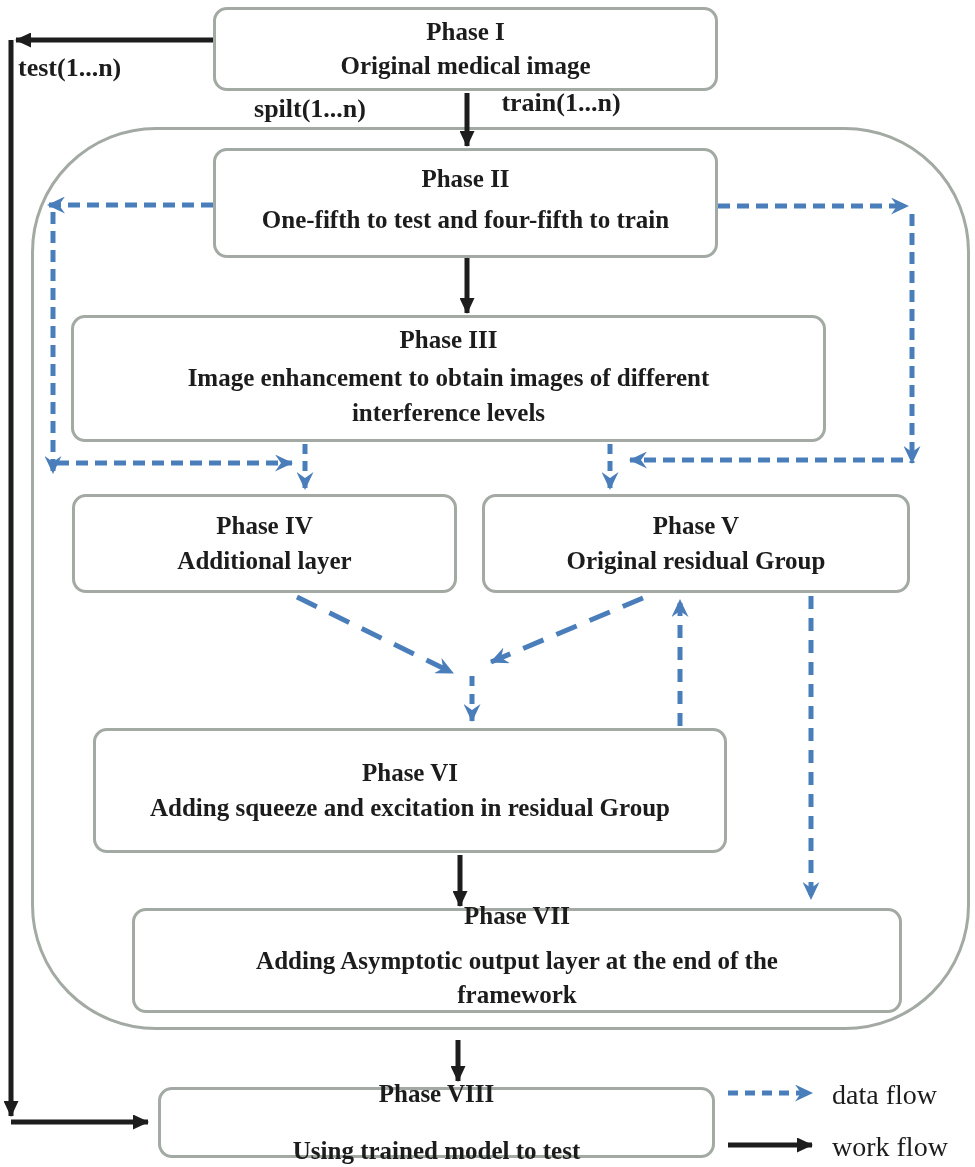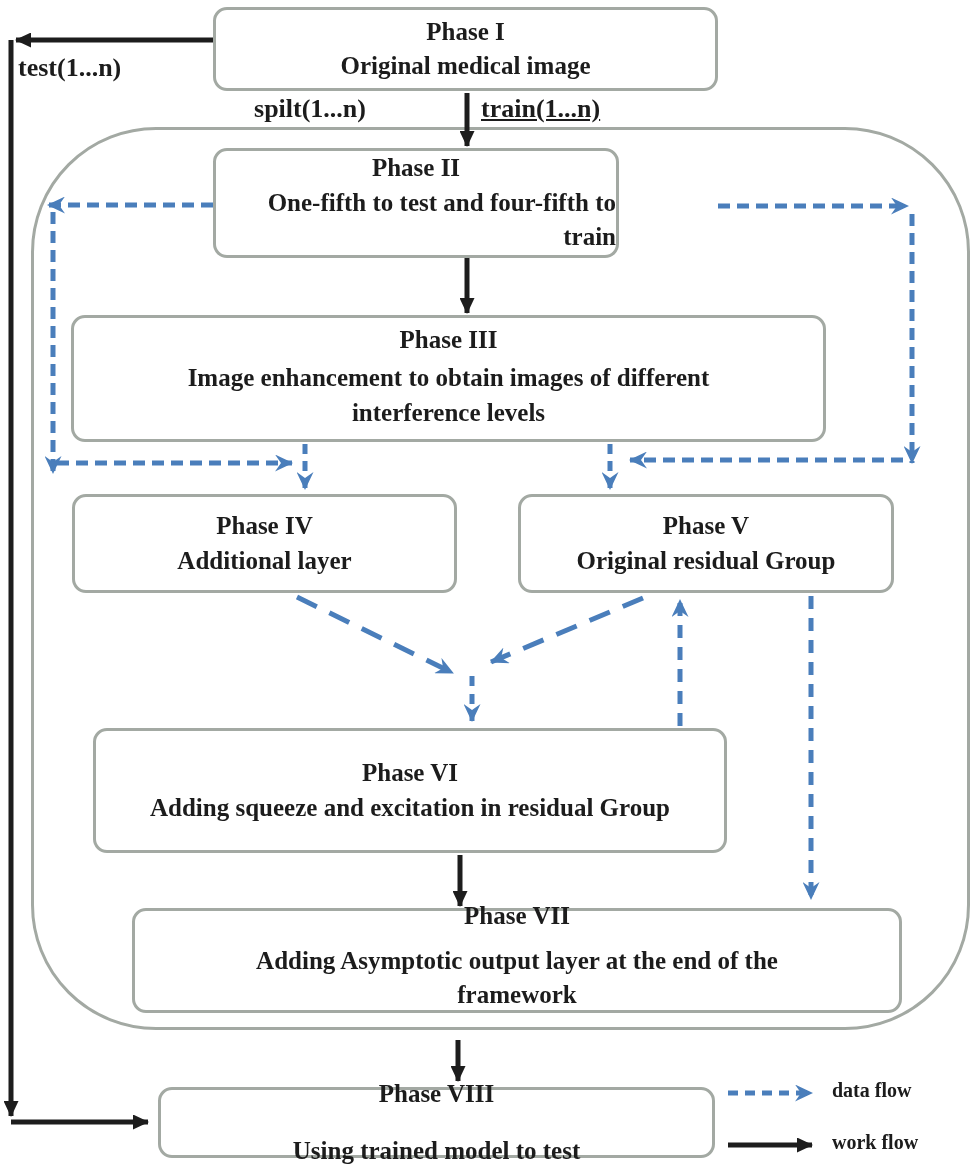--- a/index.html
+++ b/index.html
@@ -32,41 +32,41 @@
     border:3px solid var(--gray);
     border-radius:14px;
     display:flex;flex-direction:column;
     align-items:center;justify-content:center;
     text-align:center;
     font-weight:bold;
     font-size:25px;line-height:1.38;
   }
   .phase-box .body{width:100%;}
   .p1{left:213px;top:7px;width:505px;height:84px;}
-  .p2{left:213px;top:148px;width:406px;height:110px;}
-  .p2 .body{max-width:440px;margin:0 auto;text-align:right;}
+  .p2{left:213px;top:148px;width:505px;height:110px;}
+  .p2 .body{max-width:440px;margin:7px auto;}
   .p3{left:71px;top:315px;width:755px;height:127px;}
   .p3 .body{max-width:625px;margin:4px auto;}
   .p4{left:72px;top:494px;width:385px;height:99px;}
-  .p5{left:482px;top:494px;width:376px;height:99px;margin-left:36px;}
+  .p5{left:482px;top:494px;width:428px;height:99px;}
   .p6{left:93px;top:728px;width:634px;height:125px;}
   .p7{left:132px;top:908px;width:770px;height:105px;line-height:1.36;}
   .p7 .body{max-width:640px;margin:11px auto;}
   .p8{left:158px;top:1087px;width:557px;height:71px;line-height:1.36;gap:23px;}
   .flow-label{
     position:absolute;
     font-weight:bold;font-size:26px;line-height:1.2;
     white-space:nowrap;
   }
   .lbl-test{left:18px;top:52px;}
   .lbl-spilt{left:230px;top:93px;width:160px;text-align:center;}
-  .lbl-train{left:481px;top:93px;width:160px;text-align:left;text-decoration:underline;}
+  .lbl-train{left:481px;top:87px;width:160px;text-align:center;}
   .legend-label{
     position:absolute;
-    font-weight:bold;font-size:20px;line-height:1.2;white-space:nowrap;
+    font-weight:normal;font-size:28px;line-height:1.2;white-space:nowrap;
   }
   .lbl-dataflow{left:832px;top:1078px;}
   .lbl-workflow{left:832px;top:1130px;}
   svg.arrows{position:absolute;left:0;top:0;pointer-events:none;}
 </style>
 </head>
 <body>
 
 <div id="stage">
 

